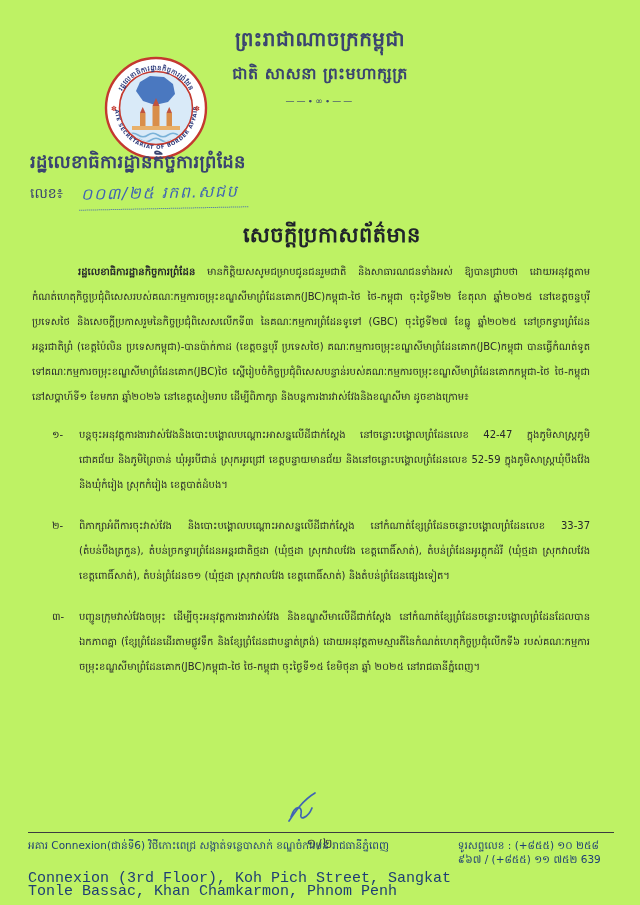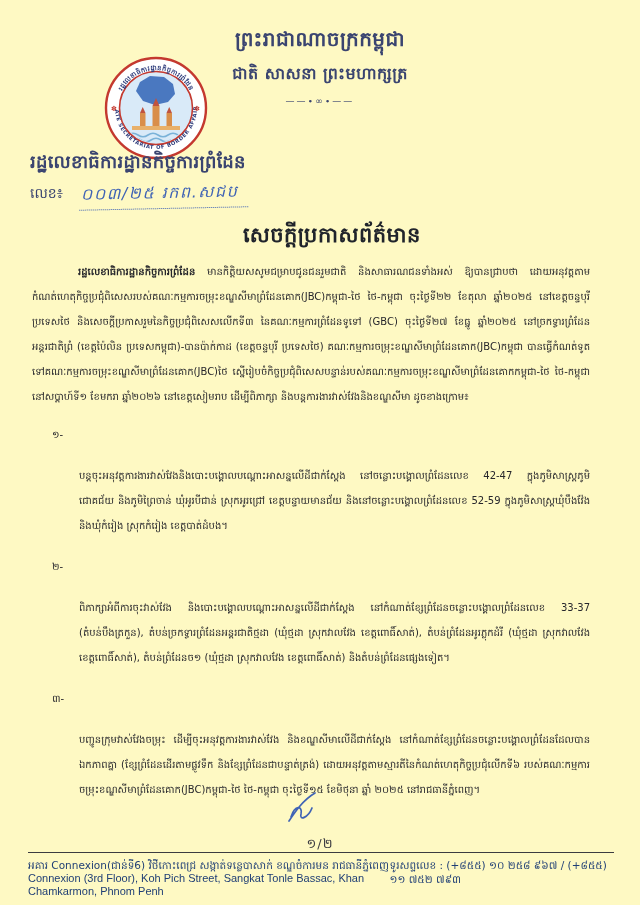--- a/index.html
+++ b/index.html
@@ -1,20 +1,20 @@
 <!DOCTYPE html>
 <html><head>
 <meta charset="utf-8">
 <style>
   * { margin:0; padding:0; box-sizing:border-box; }
   html,body { background:#e8e8e8; }
   body { font-family:"DejaVu Sans", sans-serif; }
   .page {
     position:relative; width:640px; height:905px; margin:0 auto;
-    background:#fef9c3; overflow:hidden;
+    background:#bef264; overflow:hidden;
     box-shadow:0 0 6px rgba(0,0,0,.25);
     color:#2a2b30;
   }
   
   .hdr { position:absolute; top:26px; left:0; width:100%; text-align:center; color:#3a4470; }
   .hdr-line1 { font-size:20px; font-weight:bold; letter-spacing:.5px; }
   .hdr-line2 { font-size:16px; font-weight:bold; margin-top:7px; letter-spacing:.5px; }
   .hdr-orn  { margin-top:9px; font-size:9px; color:#3a4470; letter-spacing:2px; }
   
   .seal { position:absolute; left:104px; top:56px; width:104px; height:104px; }
@@ -30,32 +30,32 @@
   
   .doc-title { position:absolute; top:221px; left:12px; width:100%; text-align:center;
     font-size:21px; font-weight:bold; color:#20242b; letter-spacing:.5px; }
   
   .body-block { position:absolute; top:259px; left:32px; width:558px; font-size:10px; line-height:25px; color:#26262b; }
   .intro { text-align:justify; text-indent:46px; }
   .intro .lead { font-weight:bold; }
   .items { margin-top:13px; padding-left:20px; }
   .item { display:flex; margin-bottom:16px; }
   .item-num { flex:0 0 27px; }
-  .item-text { flex:1; text-align:justify;margin-top:41px; }
+  .item-text { flex:1; text-align:justify; }
   
   .sig { position:absolute; top:790px; left:281px; width:42px; height:34px; }
   
   .pagenum { position:absolute; top:835px; left:0; width:100%; text-align:center;
     font-size:13px; color:#3c3c42; letter-spacing:1px; }
   
   .footer { position:absolute; left:28px; right:26px; bottom:7px;
     border-top:1.6px solid #3c3c40; padding-top:5px;
     display:flex; justify-content:space-between; color:#1f3e75; }
   .f-kh { font-size:10.5px; line-height:14px; }
-  .f-en { font-size:11px; line-height:13px; font-family:Liberation Sans, sans-serif; }
+  .f-en { font-size:15px; line-height:13px; font-family:Liberation Mono, monospace;margin-top:20px; }
   .f-right { text-align:left; padding-right:2px; }
 </style>
 </head>
 <body>
 
 <div class="page">
 
   <div class="hdr">
     <div class="hdr-line1">ព្រះរាជាណាចក្រកម្ពុជា</div>
     <div class="hdr-line2">ជាតិ សាសនា ព្រះមហាក្សត្រ</div>
@@ -129,17 +129,17 @@
   </div>
 
   <div class="pagenum">១/២</div>
 
   <div class="footer">
     <div class="f-left">
       <div class="f-kh">អគារ Connexion(ជាន់ទី6) វិថីកោះពេជ្រ សង្កាត់ទន្លេបាសាក់ ខណ្ឌចំការមន រាជធានីភ្នំពេញ</div>
       <div class="f-en">Connexion (3rd Floor), Koh Pich Street, Sangkat Tonle Bassac, Khan Chamkarmon, Phnom Penh</div>
     </div>
     <div class="f-right">
-      <div class="f-kh">ទូរសព្ទលេខ : (+៨៥៥) ១០ ២៥៨ ៩៦៧ / (+៨៥៥) ១១ ៧៥២ ៧៩៣</div>
+      <div class="f-kh">ទូរសព្ទលេខ : (+៨៥៥) ១០ ២៥៨ ៩៦៧ / (+៨៥៥) ១១ ៧៥២ 639</div>
     </div>
   </div>
 
 </div>
 
 </body></html>

